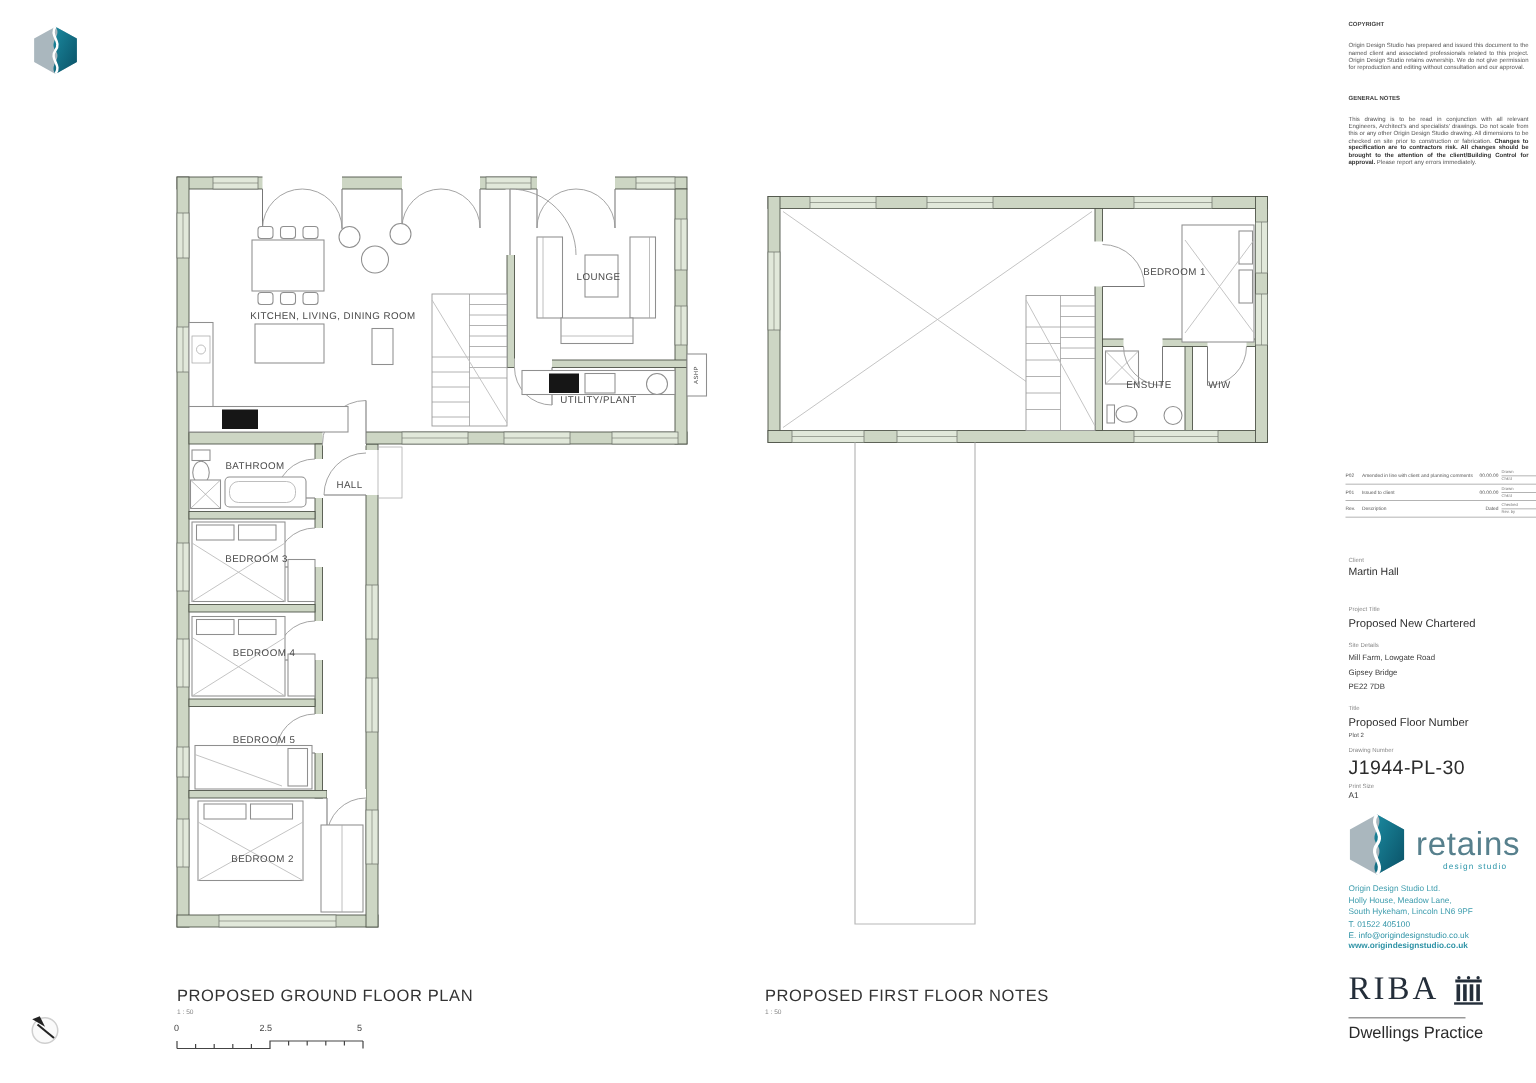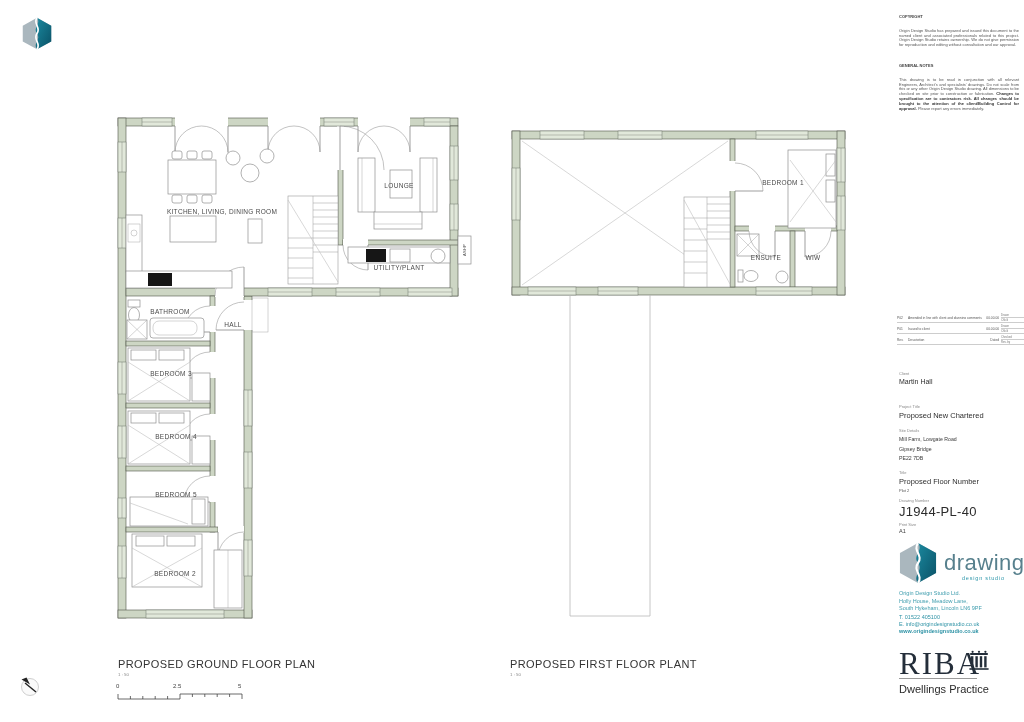--- a/index.html
+++ b/index.html
@@ -37,21 +37,21 @@
   .revrow .dt{width:30px;flex:none;text-align:right;padding-right:4px;}
   .revrow .meta{width:46px;flex:none;font-size:5.5px;line-height:8px;color:#777;}
   .revrow .meta .m1{border-bottom:1px solid #9a9a9a;}
 
   
   .wordmark{position:absolute;font-size:22px;color:#57808d;letter-spacing:.5px;}
   .tagline{position:absolute;font-size:5.5px;color:#2d96aa;letter-spacing:.8px;}
   .addr{position:absolute;font-size:5.5px;line-height:7.6px;color:#3f9dae;}
   .contact{position:absolute;font-size:5.5px;line-height:7.2px;color:#2f93a6;}
   .contact .web{font-weight:bold;}
-  .riba-word{position:absolute;font-family:"Liberation Serif",serif;font-size:31px;color:#242e3a;letter-spacing:2px;}
+  .riba-word{position:absolute;font-family:"Liberation Serif",serif;font-size:22px;color:#242e3a;letter-spacing:2px;}
   .riba-line{position:absolute;width:78px;border-top:1px solid #9a9a9a;}
   .riba-sub{position:absolute;font-size:11px;color:#2a2a2a;}
 
   
   .w{fill:#cdd6c4;stroke:#4f5449;stroke-width:.6;}
   .op{fill:#ffffff;}
   .win{fill:#e1e8da;stroke:#6e746a;stroke-width:.5;}
   .wl{stroke:#6e746a;stroke-width:.4;}
   .arc{fill:none;stroke:#9a9a9a;stroke-width:.6;}
   .leaf{stroke:#777;stroke-width:.7;}
@@ -374,21 +374,21 @@
   <div class="rlbl" style="left:176px;top:436px">BEDROOM 4</div>
   <div class="rlbl" style="left:176px;top:494px">BEDROOM 5</div>
   <div class="rlbl" style="left:175px;top:573px">BEDROOM 2</div>
   <div class="rlbl rot" style="left:464px;top:250px">ASHP</div>
   <div class="rlbl" style="left:783px;top:182px">BEDROOM 1</div>
   <div class="rlbl" style="left:766px;top:257px">ENSUITE</div>
   <div class="rlbl" style="left:813px;top:257px">WIW</div>
 
   <div class="plan-title" style="left:118px;top:658px">PROPOSED GROUND FLOOR PLAN</div>
   <div class="plan-scale" style="left:118px;top:672px">1 : 50</div>
-  <div class="plan-title" style="left:510px;top:658px">PROPOSED FIRST FLOOR PLANT</div>
+  <div class="plan-title" style="left:510px;top:658px">PROPOSED FIRST FLOOR NOTES</div>
   <div class="plan-scale" style="left:510px;top:672px">1 : 50</div>
 
   <div class="sb-num" style="left:116px;top:683px">0</div>
   <div class="sb-num" style="left:173px;top:683px">2.5</div>
   <div class="sb-num" style="left:238px;top:683px">5</div>
 
   <div class="abs" style="left:899px;top:14px;width:122px">
     <div class="micro-title">COPYRIGHT</div>
     <div class="micro-par" style="margin-top:5px">Origin Design Studio has prepared and issued this document to the named client and associated professionals related to this project. Origin Design Studio retains ownership. We do not give permission for reproduction and editing without consultation and our approval.</div>
   </div>
@@ -439,37 +439,37 @@
   <div class="abs fld-label" style="left:899px;top:428px">Site Details</div>
   <div class="abs fld-val5" style="left:899px;top:434px">Mill Farm, Lowgate Road</div>
   <div class="abs fld-val5" style="left:899px;top:444px">Gipsey Bridge</div>
   <div class="abs fld-val5" style="left:899px;top:453px">PE22 7DB</div>
 
   <div class="abs fld-label" style="left:899px;top:470px">Title</div>
   <div class="abs fld-val75" style="left:899px;top:477px">Proposed Floor Number</div>
   <div class="abs fld-label" style="left:899px;top:488px;color:#555">Plot 2</div>
 
   <div class="abs fld-label" style="left:899px;top:498px">Drawing Number</div>
-  <div class="abs dwgnum" style="left:899px;top:504px">J1944-PL-40</div>
+  <div class="abs dwgnum" style="left:899px;top:504px">J1944-PL-30</div>
 
   <div class="abs fld-label" style="left:899px;top:522px">Print Size</div>
   <div class="abs" style="left:899px;top:528px;font-size:5.5px;color:#3a3a3a">A1</div>
 
   <svg class="abs" style="left:899px;top:542px" width="38" height="42" viewBox="0 0 40 44">
     <defs>
       <linearGradient id="tg2" x1="0" y1="0" x2="1" y2="1">
         <stop offset="0" stop-color="#1b8aa0"></stop>
           <stop offset="1" stop-color="#0a5166"></stop>
       </linearGradient>
     </defs>
     <path d="M20,1 L39,11.5 V32.5 L20,43 L1,32.5 V11.5 Z" fill="#aab7be"></path>
     <path d="M20,1 L39,11.5 V32.5 L20,43 C14,35 26,30 20,22 C14,14 26,9 20,1 Z" fill="url(#tg2)"></path>
     <path d="M20,1 C14,9 26,14 20,22 C14,30 26,35 20,43" stroke="#fff" stroke-width="2.2" fill="none"></path>
   </svg>
-  <div class="wordmark" style="left:944px;top:550px">drawing</div>
+  <div class="wordmark" style="left:944px;top:550px">retains</div>
   <div class="tagline" style="left:962px;top:575px">design studio</div>
 
   <div class="addr" style="left:899px;top:590px">
     <div>Origin Design Studio Ltd.</div>
     <div>Holly House, Meadow Lane,</div>
     <div>South Hykeham, Lincoln LN6 9PF</div>
   </div>
 
   <div class="contact" style="left:899px;top:614px">
     <div>T. 01522 405100</div>

